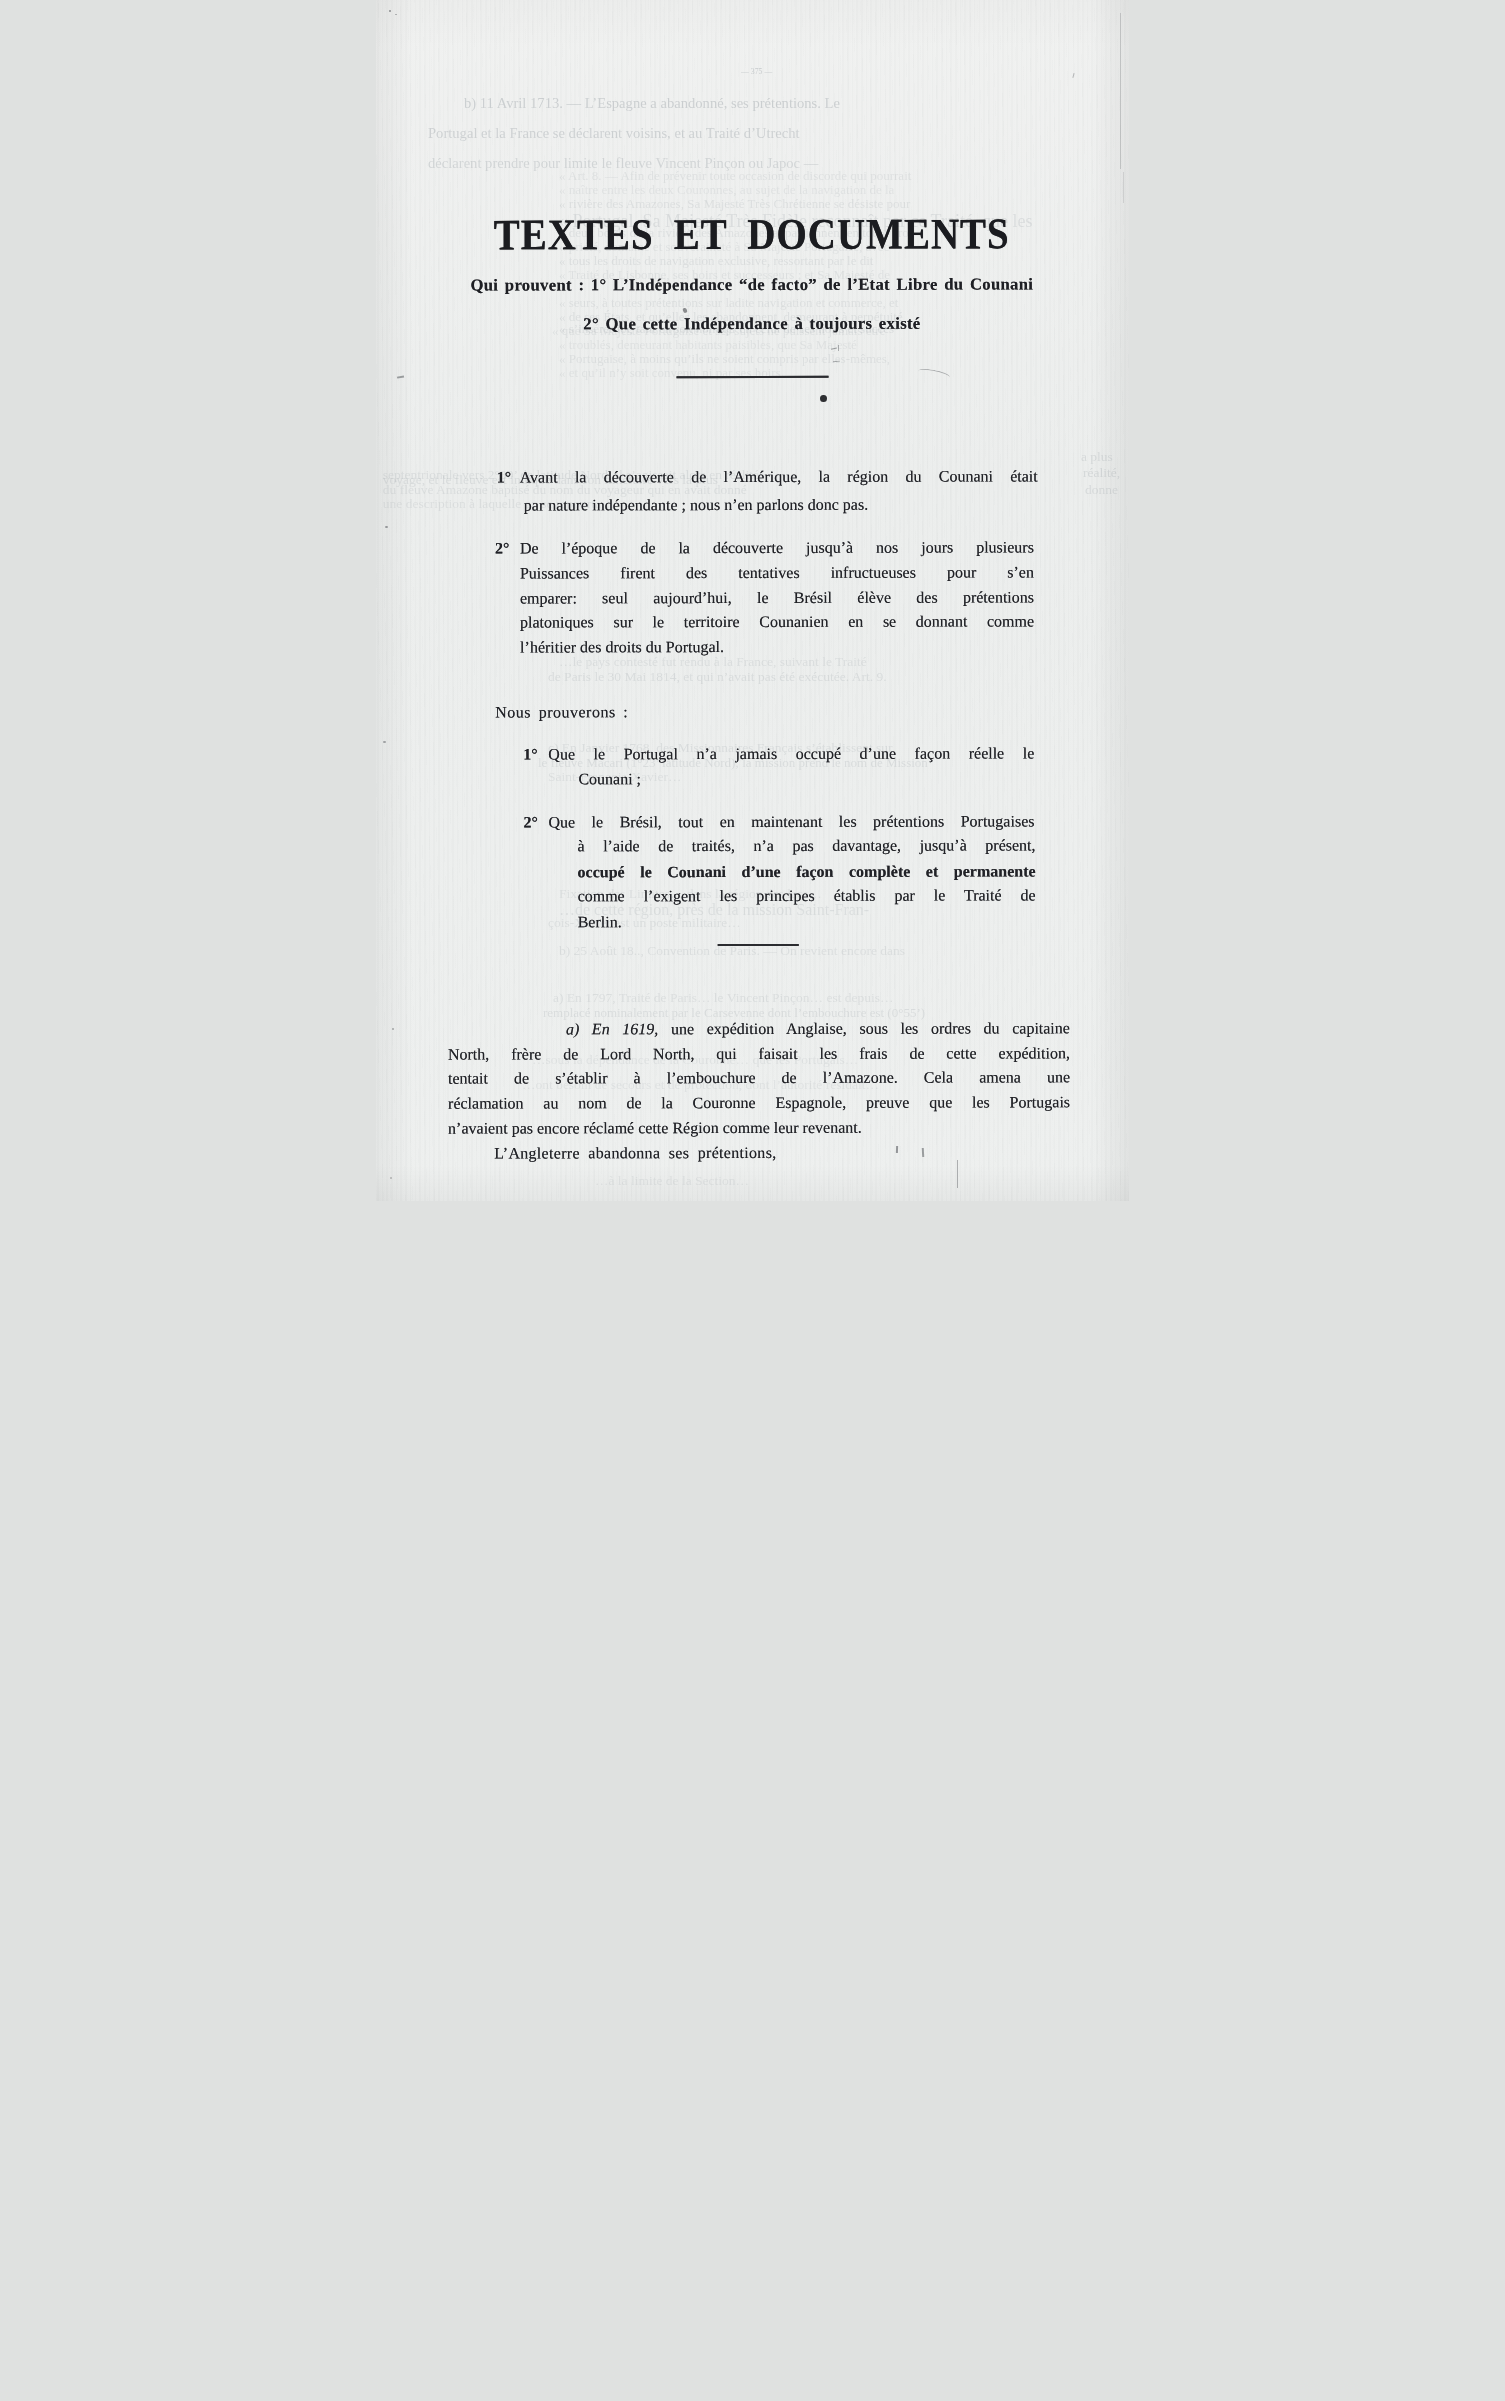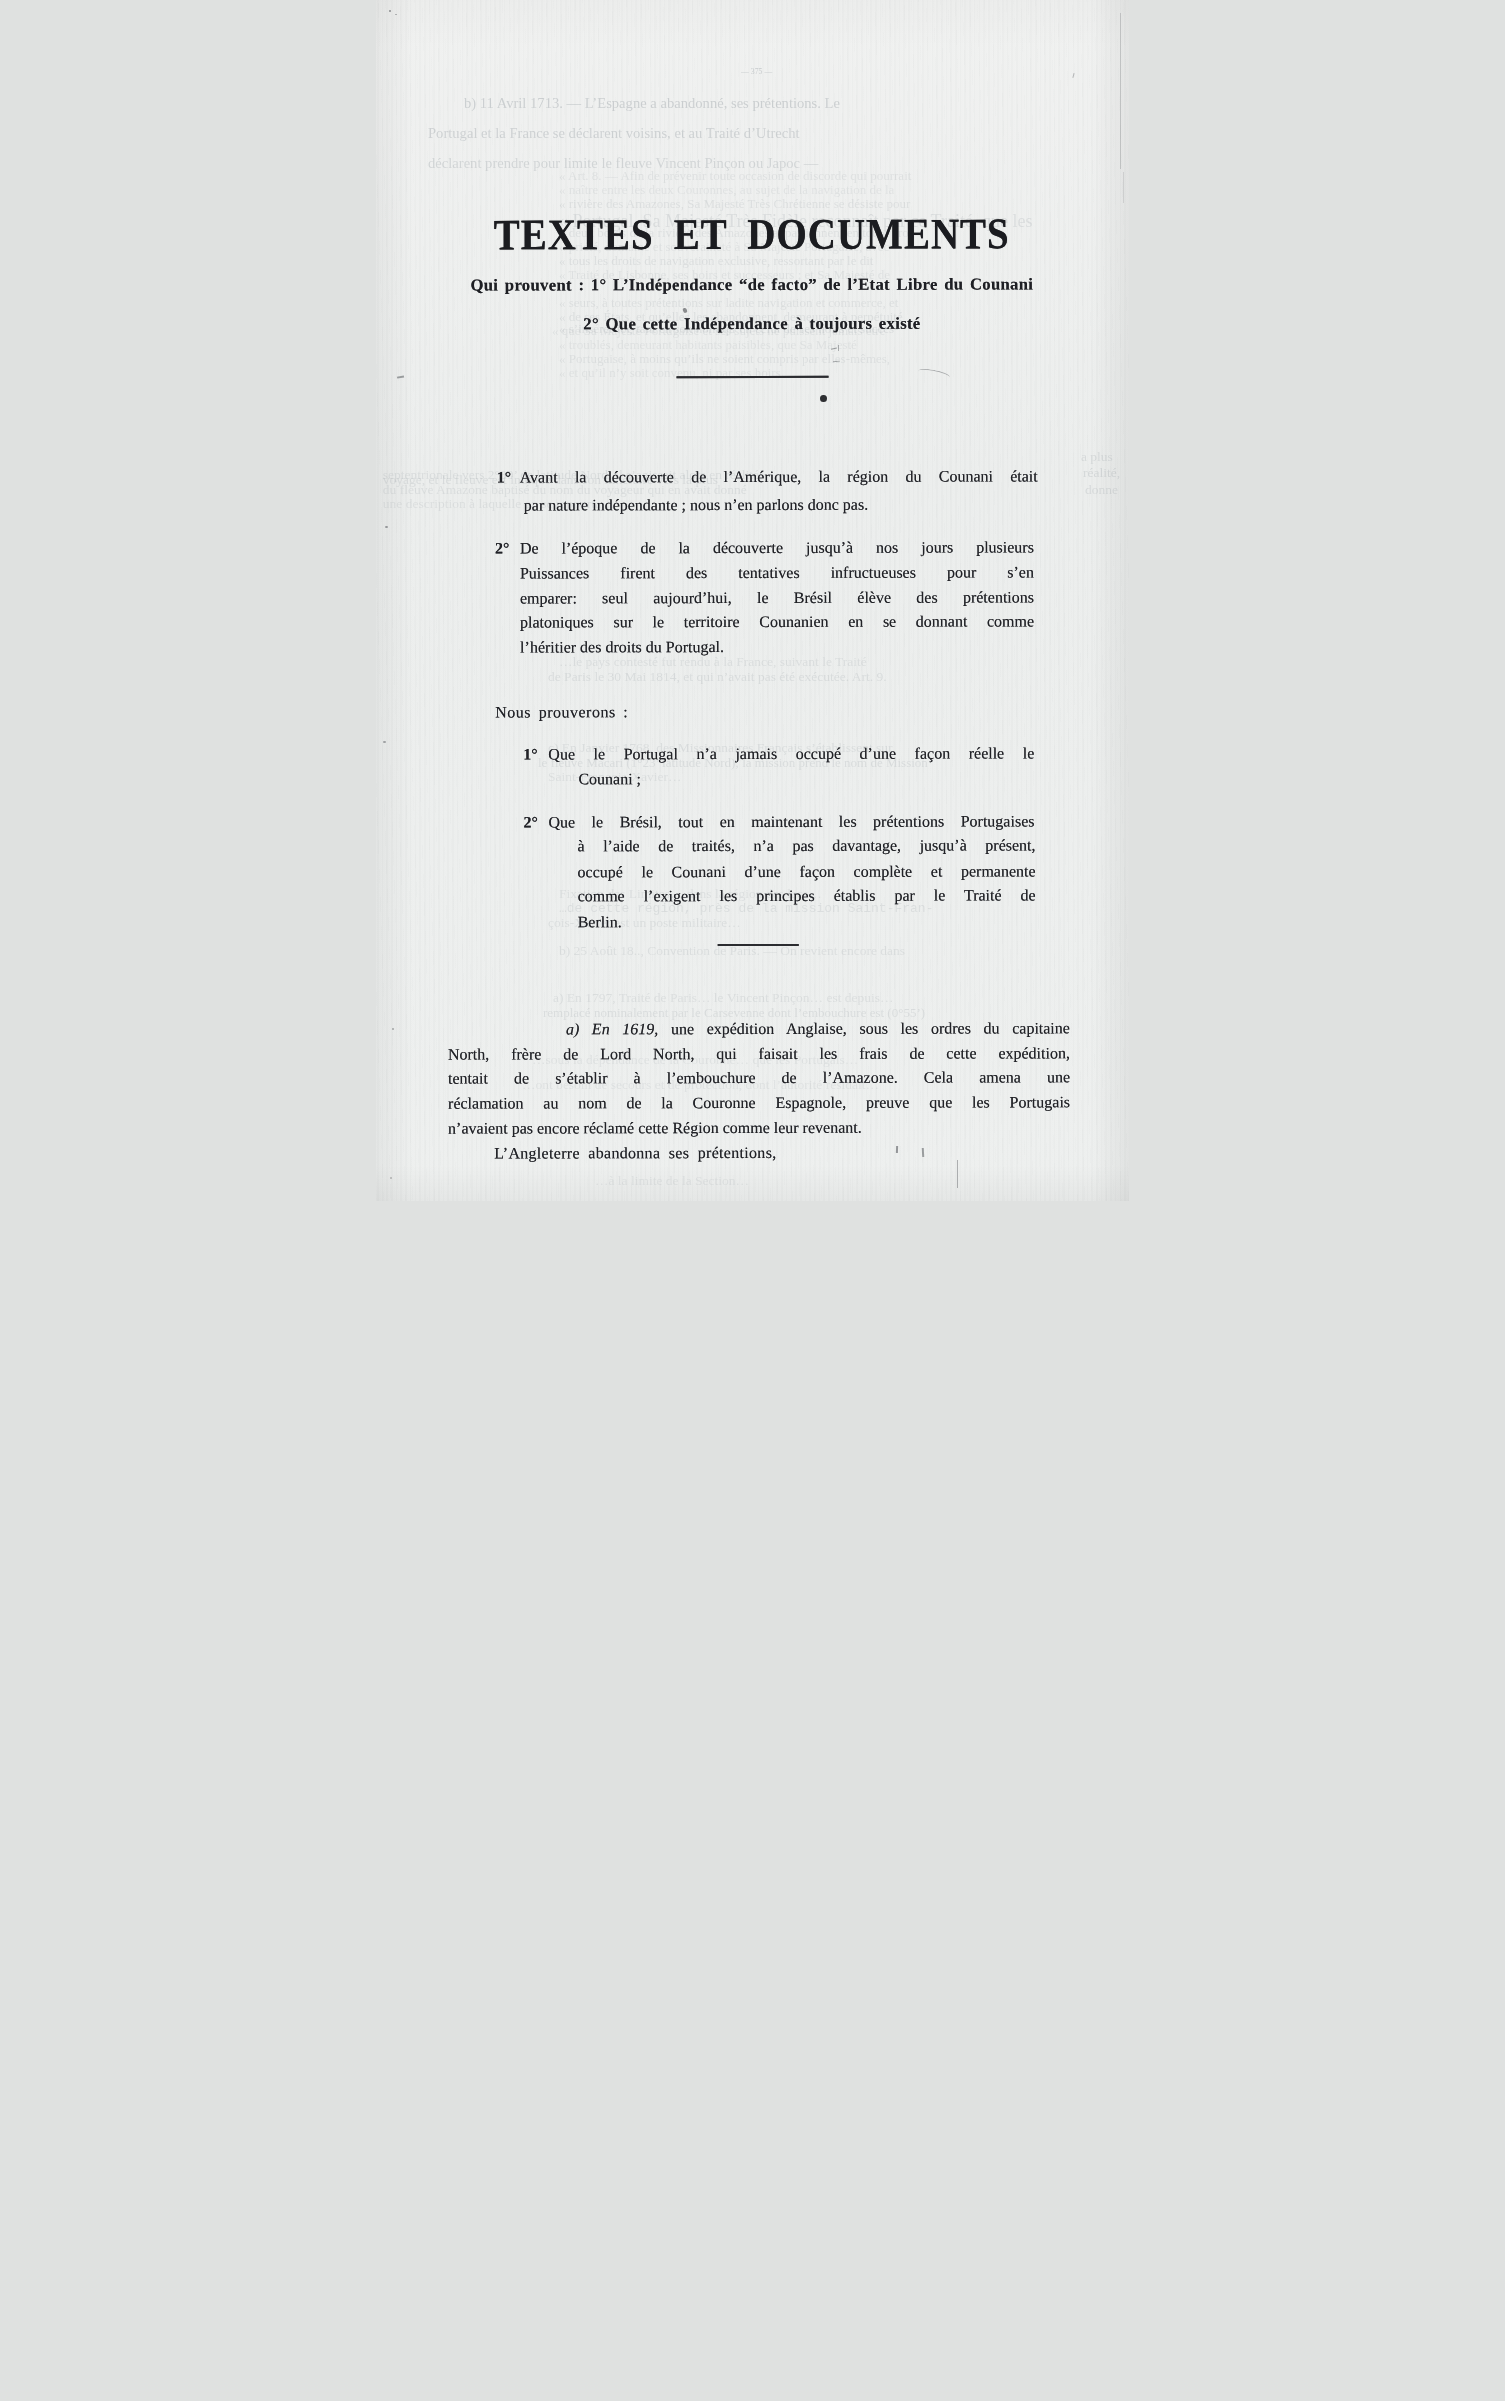--- a/index.html
+++ b/index.html
@@ -100,21 +100,21 @@
     <div class="bl" style="left:705px;top:449px;font-size:13.5px;opacity:.20;">a plus</div>
     <div class="bl" style="left:707px;top:465px;font-size:13.5px;opacity:.22;">réalité,</div>
     <div class="bl" style="left:709px;top:482px;font-size:13.5px;opacity:.20;">donne</div>
 
     <div class="bl" style="left:183px;top:654px;font-size:13.5px;opacity:.16;">…le pays contesté fut rendu à la France, suivant le Traité</div>
     <div class="bl" style="left:172px;top:669px;font-size:13.5px;opacity:.18;">de Paris le 30 Mai 1814, et qui n’avait pas été exécutée. Art. 9.</div>
     <div class="bl" style="left:172px;top:740px;font-size:13.5px;opacity:.17;">c) En Janvier 1768, des Missionnaires Français s’établissent sur</div>
     <div class="bl" style="left:162px;top:755px;font-size:13px;opacity:.18;">le fleuve Macari (1°23’ latitude Nord); la mission prend le nom de Mission</div>
     <div class="bl" style="left:172px;top:769px;font-size:13.5px;opacity:.15;">Saint-François-Xavier…</div>
     <div class="bl" style="left:183px;top:886px;font-size:13.5px;opacity:.15;">Fixation des Limites… dans la région des lacs…</div>
-    <div class="bl" style="left:183px;top:901px;font-size:13px;opacity:.16;font-family:Liberation Mono, monospace;">…de cette région, près de la mission Saint-Fran-</div>
+    <div class="bl" style="left:183px;top:901px;font-size:16px;opacity:.16;">…de cette région, près de la mission Saint-Fran-</div>
     <div class="bl" style="left:172px;top:915px;font-size:13.5px;opacity:.16;">çois-Xavier est un poste militaire…</div>
     <div class="bl" style="left:183px;top:943px;font-size:13.5px;opacity:.16;">b) 25 Août 18.., Convention de Paris. — On revient encore dans</div>
     <div class="bl" style="left:177px;top:990px;font-size:13.5px;opacity:.16;">a) En 1797, Traité de Paris… le Vincent Pinçon… est depuis…</div>
     <div class="bl" style="left:167px;top:1005px;font-size:13px;opacity:.18;">remplacé nominalement par le Carsevenne dont l’embouchure est (0°55’)</div>
     <div class="bl" style="left:156px;top:1052px;font-size:13.5px;opacity:.13;">…sous la dépendance de la Couronne… que les Portugais…</div>
     <div class="bl" style="left:146px;top:1077px;font-size:13.5px;opacity:.13;">…ont besoin de secours et de protection, dont l’autorité résidait…</div>
     <div class="bl" style="left:219px;top:1173px;font-size:13.5px;opacity:.14;">…à la limite de la Section…</div>
   </div>
 
   <div class="ink">
@@ -139,21 +139,21 @@
 
     <div class="ln" style="left:119px;top:701px;letter-spacing:0.5px;word-spacing:3.1px;">Nous prouverons :</div>
 
     <div class="ln b" style="left:147px;top:743px;">1°</div>
     <div class="ln j" style="left:172px;top:743px;width:486px;">Que le Portugal n’a jamais occupé d’une façon réelle le</div>
     <div class="ln" style="left:202px;top:768px;">Counani ;</div>
 
     <div class="ln b" style="left:147px;top:811px;">2°</div>
     <div class="ln j" style="left:172px;top:811px;width:486px;">Que le Brésil, tout en maintenant les prétentions Portugaises</div>
     <div class="ln j" style="left:201px;top:835px;width:458px;">à l’aide de traités, n’a pas davantage, jusqu’à présent,</div>
-    <div class="ln j" style="left:201px;top:861px;width:458px;">occupé le Counani d’une façon complète et permanente</div>
+    <div class="ln j" style="left:201px;top:861px;width:458px;font-weight:bold;">occupé le Counani d’une façon complète et permanente</div>
     <div class="ln j" style="left:201px;top:885px;width:458px;">comme l’exigent les principes établis par le Traité de</div>
     <div class="ln" style="left:201px;top:911px;">Berlin.</div>
 
     <div class="rule" style="left:341px;top:944px;width:81px;height:1.8px;"></div>
 
     <div class="ln j" style="left:189px;top:1018px;width:504px;"><span class="it">a) En 1619,</span> <span>une expédition Anglaise, sous les ordres du capitaine</span></div>
     <div class="ln j" style="left:71px;top:1043px;width:622px;">North, frère de Lord North, qui faisait les frais de cette expédition,</div>
     <div class="ln j" style="left:71px;top:1067px;width:622px;">tentait de s’établir à l’embouchure de l’Amazone. Cela amena une</div>
     <div class="ln j" style="left:71px;top:1092px;width:622px;">réclamation au nom de la Couronne Espagnole, preuve que les Portugais</div>
     <div class="ln" style="left:71px;top:1117px;">n’avaient pas encore réclamé cette Région comme leur revenant.</div>

